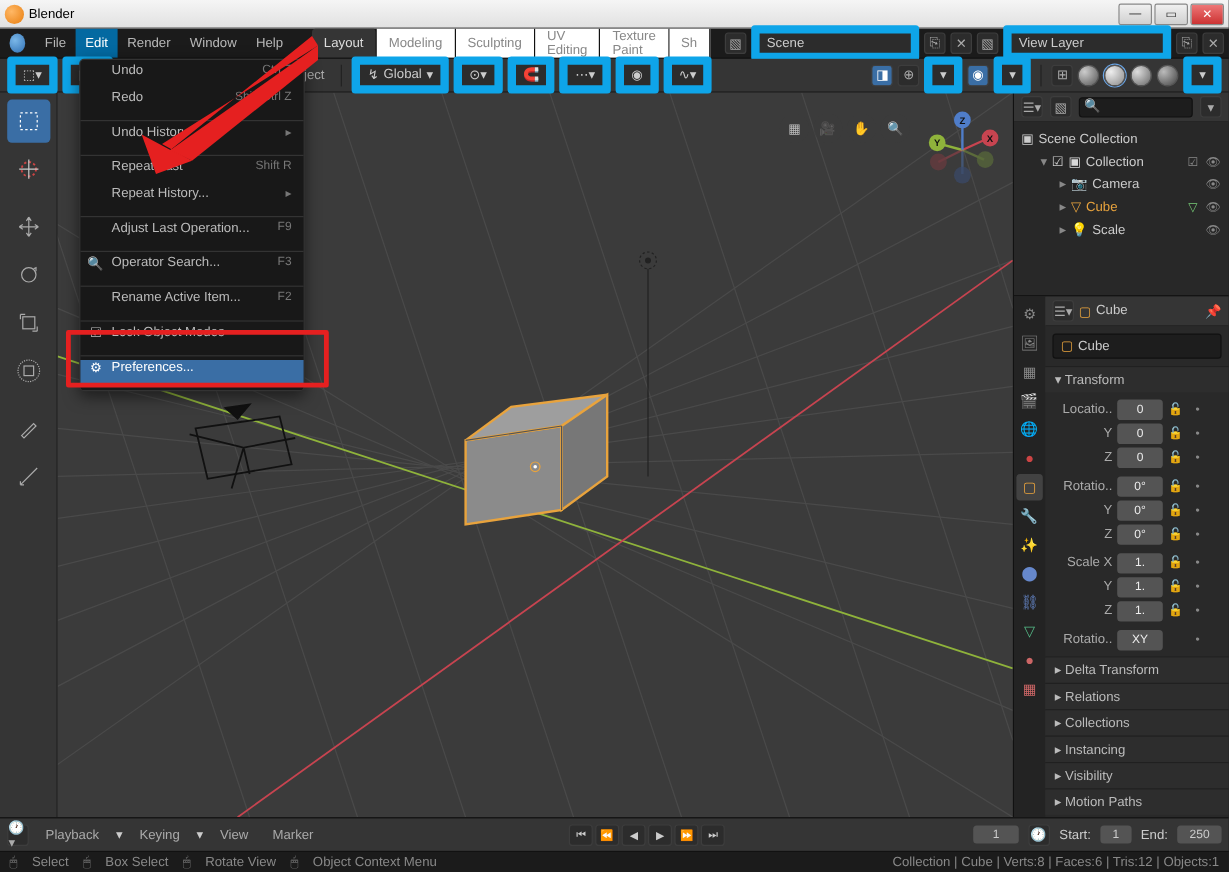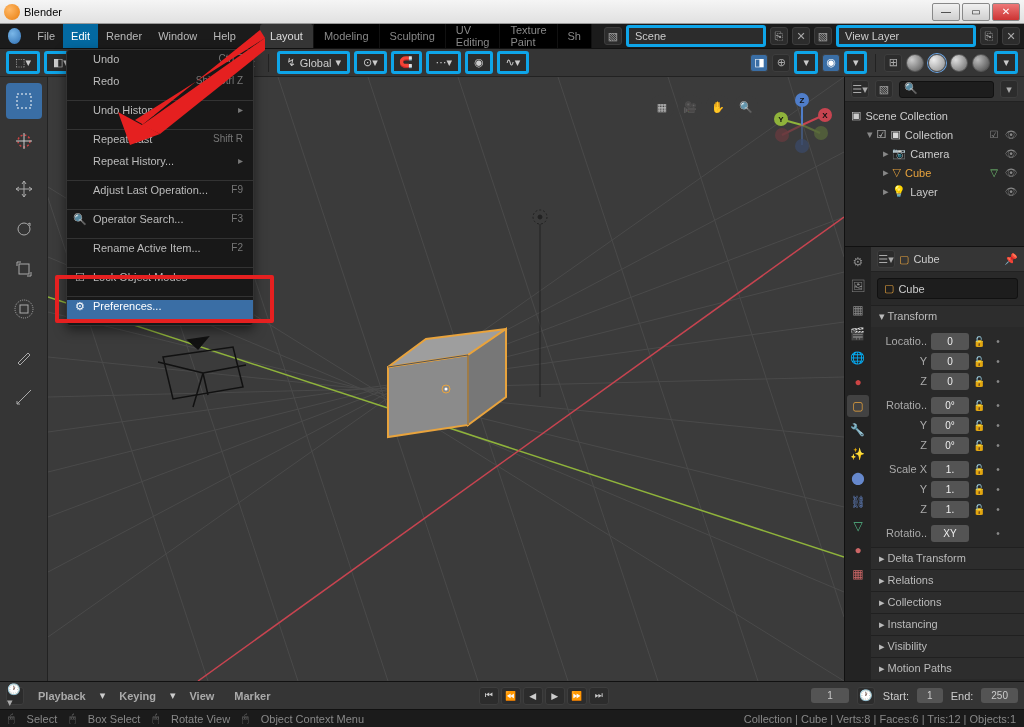--- a/index.html
+++ b/index.html
@@ -8,24 +8,24 @@
 .titlebar .icon { width:16px; height:16px; border-radius:50%; background:radial-gradient(circle at 35% 35%,#ffb866,#e87d0d); margin-right:4px; }
 .titlebar .txt { color:#000; }
 .titlebar .spacer { flex:1; }
 .titlebar .wbtn { width:28px; height:18px; margin-left:2px; border:1px solid #888; background:linear-gradient(#f0f0f0,#d0d0d0); border-radius:2px; display:flex; align-items:center; justify-content:center; font-size:10px; color:#222; }
 .titlebar .wbtn.close { background:linear-gradient(#e77,#c33); color:#fff; }
 .menubar { height:25px; background:#1b1b1b; display:flex; align-items:center; padding:0 4px; border-bottom:1px solid #111; }
 .blender-icon { width:16px; height:16px; border-radius:50%; background:radial-gradient(circle at 35% 35%,#7ab7e8,#2f6fb3); margin:0 8px 0 4px; }
 .menubar .menu { padding:0 8px; height:100%; display:flex; align-items:center; color:#b8b8b8; }
 .menubar .menu.open { background:#0369a1; color:#fff; }
 .workspaces { display:flex; margin-left:16px; height:100%; }
-.tab { padding:0 10px; display:flex; align-items:center; color:#888; background:#000000; border-right:1px solid #111; }
+.tab { padding:0 10px; display:flex; align-items:center; color:#888; background:#ffffff; border-right:1px solid #111; }
 .tab.active { background:#353535; color:#ddd; border-radius:3px 3px 0 0;text-align:right; }
 .scene-area { display:flex; align-items:center; gap:4px; margin-left:12px; }
-.pill { background:#2c2c2c; border:3px solid #0ea5e9; border-radius:3px; padding:2px 6px; display:flex; align-items:center; gap:4px; }
+.pill { background:#2c2c2c; border:7px solid #0ea5e9; border-radius:3px; padding:2px 6px; display:flex; gap:4px; }
 .pill.big { width:140px; }
 .iconbtn { width:18px; height:18px; background:#2c2c2c; border:1px solid #3d3d3d; border-radius:3px; display:flex; align-items:center; justify-content:center; color:#aaa; }
 .toolbar2 { height:28px; background:#353535; display:flex; align-items:center; padding:0 6px; gap:4px; border-bottom:1px solid #222; position:relative; z-index:1; }
 .toolbar2 .sep { width:1px; height:18px; background:#222; margin:0 4px; }
 .shadeball { width:18px; height:18px; border-radius:50%; border:1px solid #555; }
 .main-area { display:flex; height:calc(727px - 24px - 25px - 28px - 28px - 18px); }
 .toolshelf { width:48px; background:#353535; display:flex; flex-direction:column; align-items:center; padding-top:6px; gap:4px; border-right:1px solid #222; }
 .tool { width:36px; height:36px; border-radius:4px; display:flex; align-items:center; justify-content:center; color:#aaa; }
 .tool.active { background:#3a6ea5; color:#fff; }
 .viewport { flex:1; position:relative; background:#3b3b3b; overflow:hidden; }
@@ -49,21 +49,21 @@
 .prop-name { padding:6px; }
 .name-field { background:#1d1d1d; border:1px solid #111; border-radius:3px; padding:3px 6px; display:flex; align-items:center; gap:4px; }
 .panel { border-top:1px solid #202020; }
 .panel-h { background:#2d2d2d; padding:4px 8px; color:#bbb; }
 .panel-b { padding:4px 6px; }
 .prow { display:flex; align-items:center; height:20px; gap:4px; }
 .prow .lab { width:50px; text-align:right; color:#aaa; font-size:11px; overflow:hidden; }
 .prow .val { width:38px; height:17px; background:#545454; border-radius:3px; display:flex; align-items:center; justify-content:center; font-size:10px; color:#eee; }
 .prow .ico { width:14px; color:#888; text-align:center; font-size:10px; }
 .timeline { height:28px; background:#353535; display:flex; align-items:center; padding:0 6px; gap:8px; border-top:1px solid #111; position:relative; }
-.timeline .btn { padding:2px 6px; color:#aaa;font-weight:bold; }
+.timeline .btn { padding:2px 6px; color:#aaa; }
 .transport { display:flex; gap:2px; margin-left:auto; margin-right:auto; }
 .tbtn { width:20px; height:18px; background:#2c2c2c; border:1px solid #3d3d3d; border-radius:3px; display:flex; align-items:center; justify-content:center; font-size:9px; }
 .frame-field { background:#545454; border-radius:3px; padding:2px 16px; font-size:10px; }
 .statusbar { height:18px; background:#1b1b1b; display:flex; align-items:center; padding:0 8px; gap:12px; color:#888; font-size:10px; border-top:1px solid #111; }
 .statusbar .spacer { flex:1; }
 
 .dropdown { position:absolute; top:49px; left:66px; width:188px; background:#181818; border:1px solid #333; border-radius:4px; z-index:50; padding:3px 0; box-shadow:0 4px 12px rgba(0,0,0,.5); }
 .dd-item { height:22px; display:flex; align-items:flex-start; padding:0 10px 0 26px; color:#bbb; position:relative; }
 .dd-item.hl { background:#3a6ea5; color:#fff; }
 .dd-item .sc { margin-left:auto; color:#777; font-size:10px; }
@@ -323,21 +323,21 @@
           <span class="togs">
               <span class="tg" style="color:#7c7">▽</span>
               <span class="tg">👁</span>
             </span>
         </div>
         <div class="tree-row">
           <span class="ind"></span>
             <span class="ind"></span>
             <span style="color:#888">▸</span>
           <span style="color:#e8a33d">💡</span>
-          <span class="obj">Layer</span>
+          <span class="obj">Scale</span>
           <span class="togs">
               <span class="tg">👁</span>
             </span>
         </div>
       </div>
     </div>
 
     <div class="props">
       <div class="prop-tabs">
         <div class="ptab">⚙</div>

